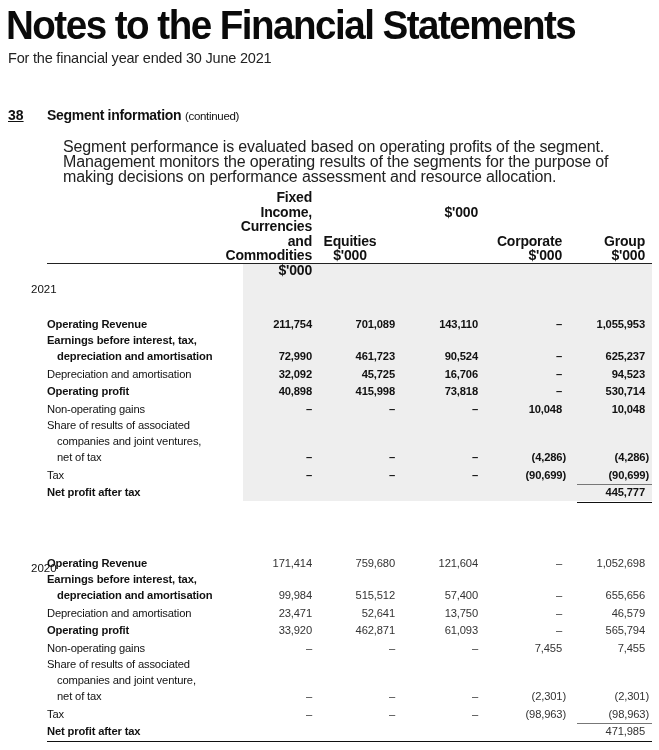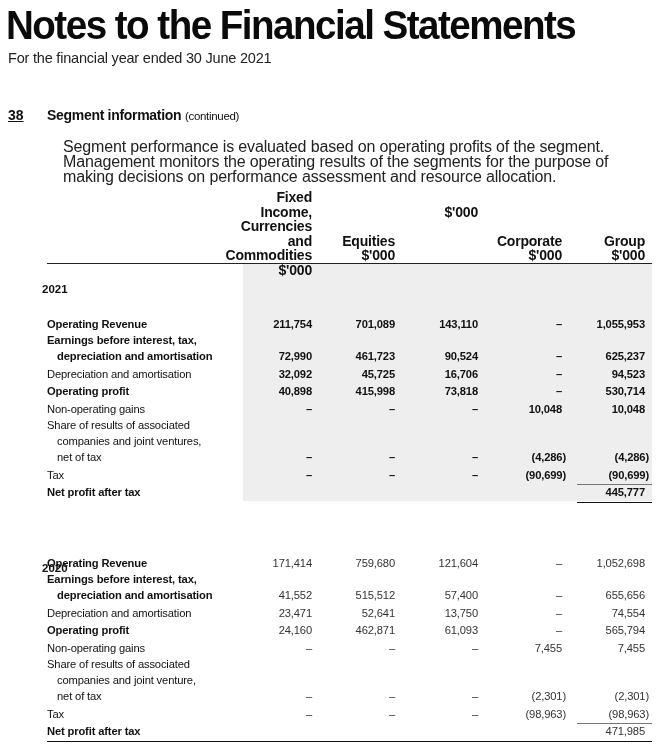--- a/index.html
+++ b/index.html
@@ -6,21 +6,21 @@
   body { width: 659px; height: 750px; position: relative; overflow: hidden; color: #111; font-family: "Liberation Sans", sans-serif; }
   .title { position: absolute; left: 6px; top: 2px; font-size: 41px; font-weight: bold; letter-spacing: -1.6px; color: #0a0a0a; white-space: nowrap; transform: scaleX(0.94); transform-origin: left top; }
   .subtitle { position: absolute; left: 8px; top: 50px; font-size: 14.5px; color: #222; letter-spacing: -0.2px; }
   .note-num { position: absolute; left: 8px; top: 107px; font-size: 14px; font-weight: bold; text-decoration: underline; }
   .note-head { position: absolute; left: 47px; top: 107px; font-size: 14px; font-weight: bold; letter-spacing: -0.3px; }
   .note-head .cont { font-weight: normal; font-size: 11.5px; }
   .para { position: absolute; left: 63px; top: 139px; width: 600px; font-size: 16px; line-height: 15px; color: #222; letter-spacing: -0.15px; }
   .shade { position: absolute; left: 243px; top: 263px; width: 409px; height: 238px; background: #eeeeee; }
   .hdr-rule { position: absolute; left: 47px; top: 263px; width: 605px; height: 0; border-top: 1px solid #222; }
   .colhdr { position: absolute; top: 190px; font-size: 14px; font-weight: bold; text-align: right; line-height: 14.5px; letter-spacing: -0.2px; }
-  .year { position: absolute; left: 42px; font-size: 11.5px; font-weight: bold; }
+  .year { position: absolute; left: 31px; font-size: 11.5px; font-weight: normal; }
   .row { position: absolute; left: 0; width: 659px; height: 16px; font-size: 11.2px; letter-spacing: -0.15px; }
   .lbl { position: absolute; left: 47px; white-space: nowrap; }
   .lbl.ind { left: 57px; }
   .b { font-weight: bold; }
   .val { position: absolute; text-align: right; width: 90px; white-space: nowrap; }
   .c1 { left: 222px; } .c2 { left: 305px; } .c3 { left: 388px; } .c4 { left: 472px; } .c5 { left: 555px; }
   .num-2020 { font-weight: normal; color: #333; }
   .sum-line { position: absolute; height: 0; }
   .line-grey { border-top: 1.5px solid #777; }
   .line-dark { border-top: 1.5px solid #111; }
@@ -37,21 +37,21 @@
 
 <div class="shade"></div>
 
 <div class="colhdr" style="left:222px;width:90px;">
   <div style="white-space:pre-line">Fixed Income,
 Currencies
 and
 Commodities</div>
   <div>$'000</div>
 </div>
-<div class="colhdr" style="left:305px;width:90px;">
+<div class="colhdr" style="left:305px;width:90px;text-align:center;">
   <div style="height:43.5px"></div>
   <div>Equities</div>
   <div>$'000</div>
 </div>
 <div class="colhdr" style="left:388px;width:90px;">
   <div style="height:14.5px"></div>
   <div>$'000</div>
 </div>
 <div class="colhdr" style="left:472px;width:90px;">
   <div style="height:43.5px"></div>
@@ -148,37 +148,37 @@
   <span class="val c2 num-2020">759,680</span>
   <span class="val c3 num-2020">121,604</span>
   <span class="val c4 num-2020">–</span>
   <span class="val c5 num-2020">1,052,698</span>
 </div>
 <div class="row" style="top:573px;">
   <span class="lbl b">Earnings before interest, tax,</span>
 </div>
 <div class="row" style="top:589px;">
   <span class="lbl ind b">depreciation and amortisation</span>
-  <span class="val c1 num-2020">41,552</span>
+  <span class="val c1 num-2020">99,984</span>
   <span class="val c2 num-2020">515,512</span>
   <span class="val c3 num-2020">57,400</span>
   <span class="val c4 num-2020">–</span>
   <span class="val c5 num-2020">655,656</span>
 </div>
 <div class="row" style="top:607px;">
   <span class="lbl">Depreciation and amortisation</span>
   <span class="val c1 num-2020">23,471</span>
   <span class="val c2 num-2020">52,641</span>
   <span class="val c3 num-2020">13,750</span>
   <span class="val c4 num-2020">–</span>
-  <span class="val c5 num-2020">74,554</span>
+  <span class="val c5 num-2020">46,579</span>
 </div>
 <div class="row" style="top:624px;">
   <span class="lbl b">Operating profit</span>
-  <span class="val c1 num-2020">24,160</span>
+  <span class="val c1 num-2020">33,920</span>
   <span class="val c2 num-2020">462,871</span>
   <span class="val c3 num-2020">61,093</span>
   <span class="val c4 num-2020">–</span>
   <span class="val c5 num-2020">565,794</span>
 </div>
 <div class="row" style="top:642px;">
   <span class="lbl">Non-operating gains</span>
   <span class="val c1 num-2020">–</span>
   <span class="val c2 num-2020">–</span>
   <span class="val c3 num-2020">–</span>

